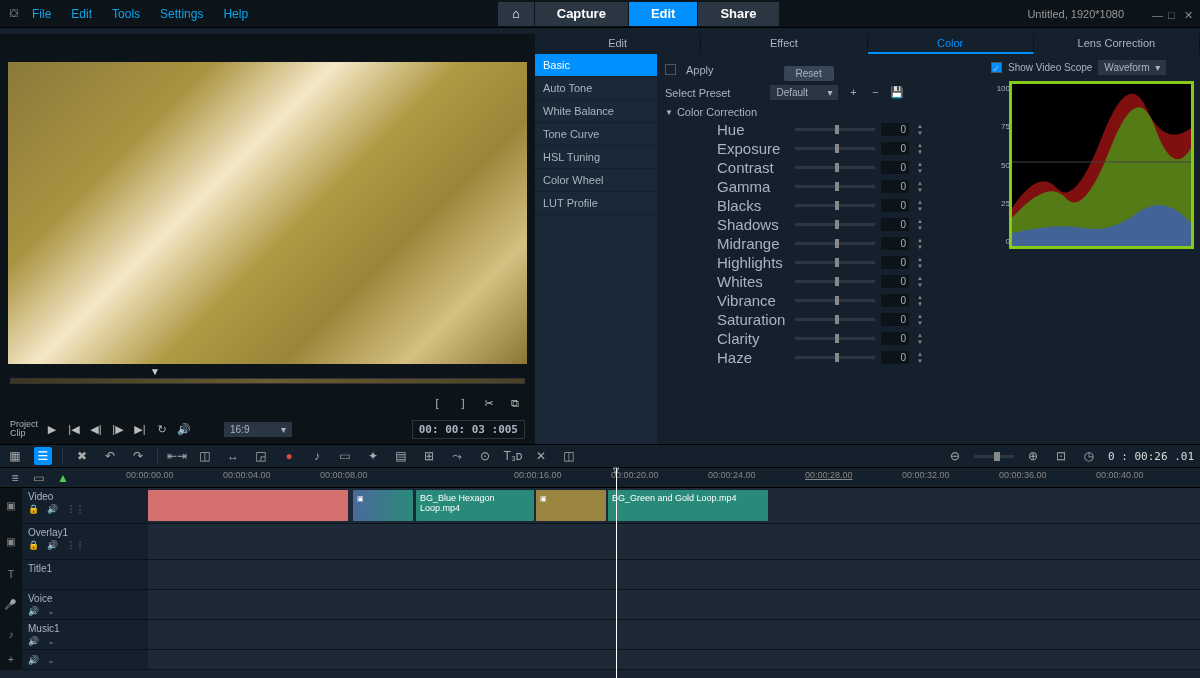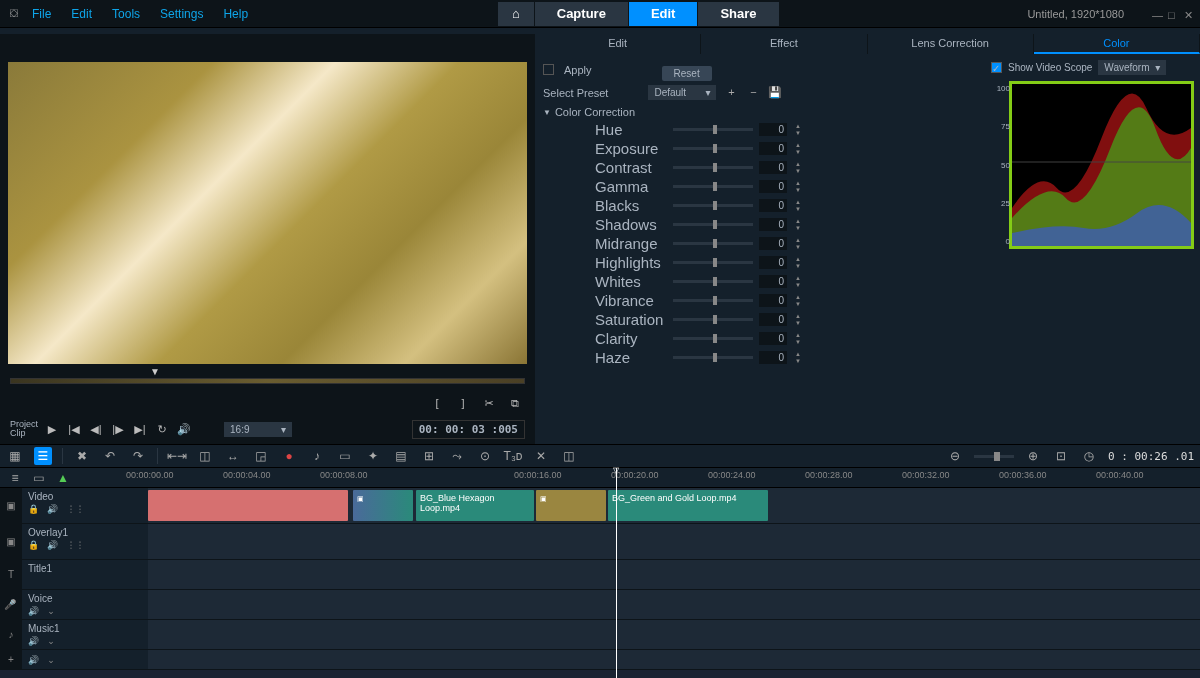--- a/index.html
+++ b/index.html
@@ -154,24 +154,33 @@
           <span>▾</span>
         </span>
       <div class="tc-box">00: 00: 03 :005</div>
     </div>
   </div>
 
   <div class="props-panel">
     <div class="props-tabs">
       <div class="props-tab">Edit</div>
       <div class="props-tab">Effect</div>
+      <div class="props-tab active">Color</div>
       <div class="props-tab">Lens Correction</div>
-      <div class="props-tab active">Color</div>
     </div>
     <div class="props-body">
+      <div class="side-list">
+        <div class="side-item active">Basic</div>
+        <div class="side-item">Auto Tone</div>
+        <div class="side-item">White Balance</div>
+        <div class="side-item">Tone Curve</div>
+        <div class="side-item">HSL Tuning</div>
+        <div class="side-item">Color Wheel</div>
+        <div class="side-item">LUT Profile</div>
+      </div>
       <div class="param-area">
         <div class="param-top">
           <span class="chk"></span>
           <span>Apply</span>
           <span style="flex:0 0 50px"></span>
           <span class="btn-reset">Reset</span>
         </div>
         <div class="preset-row">
           <span>Select Preset</span>
           <span style="flex:0 0 24px"></span>
@@ -405,21 +414,21 @@
   <div class="ruler-body" id="ruler">
     <div class="playhead-top">▽</div>
     <div class="playhead-line"></div>
   <span class="ruler-tick" style="left: 0px;">00:00:00.00</span>
       <span class="ruler-tick" style="left: 97px;">00:00:04.00</span>
       <span class="ruler-tick" style="left: 194px;">00:00:08.00</span>
       <span class="ruler-tick" style="left: 291px; margin-top: 44px;">00:00:12.00</span>
       <span class="ruler-tick" style="left: 388px;">00:00:16.00</span>
       <span class="ruler-tick" style="left: 485px;">00:00:20.00</span>
       <span class="ruler-tick" style="left: 582px;">00:00:24.00</span>
-      <span class="ruler-tick" style="left: 679px;">00:00:28.00</span>
+      <span class="ruler-tick" style="left: 679px; text-decoration: underline;">00:00:28.00</span>
       <span class="ruler-tick" style="left: 776px;">00:00:32.00</span>
       <span class="ruler-tick" style="left: 873px;">00:00:36.00</span>
       <span class="ruler-tick" style="left: 970px;">00:00:40.00</span>
     </div>
 </div>
 
 <div class="track">
   <div class="track-side-icon">▣</div>
   <div class="track-head">
     <div class="track-name">Video</div>

